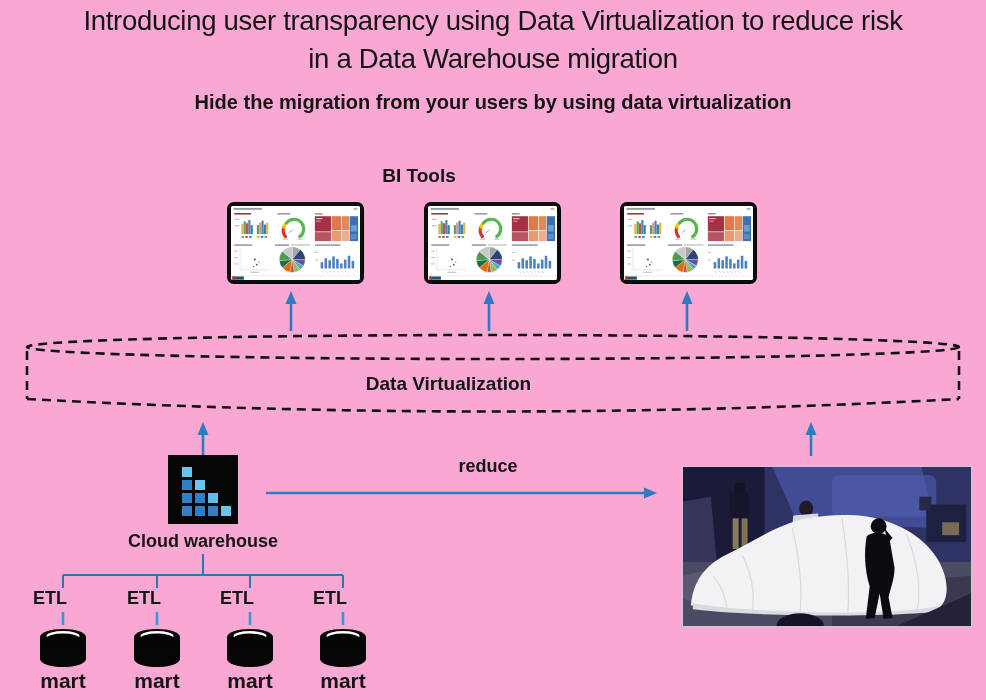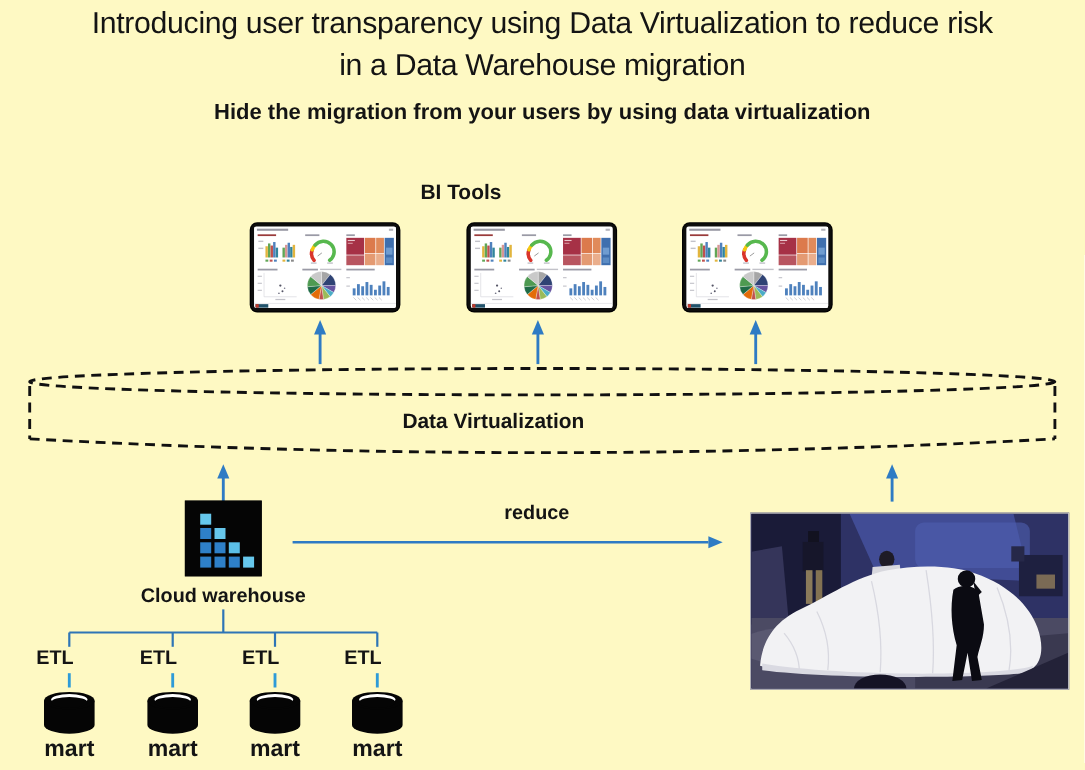--- a/index.html
+++ b/index.html
@@ -1,16 +1,16 @@
 <!DOCTYPE html>
 <html><head>
 <meta charset="utf-8">
 <style>
   html,body{margin:0;padding:0;background:#fff;}
-  .canvas{position:relative;width:986px;height:700px;background:#fef9c3;overflow:hidden;
+  .canvas{position:relative;width:986px;height:700px;background:#f9a8d4;overflow:hidden;
           font-family:"Liberation Sans","DejaVu Sans",sans-serif;color:#111;}
   .abs{position:absolute;}
   .ctr{text-align:center;}
   .title-line{left:0;width:986px;font-size:27.5px;font-weight:400;letter-spacing:-0.3px;color:#141414;}
   .subtitle{left:0;width:986px;font-size:20px;font-weight:700;color:#141414;}
   .sec-label{font-size:19px;font-weight:600;color:#141414;}
   .overlay{position:absolute;left:0;top:0;width:986px;height:700px;pointer-events:none;}
   .monitor{position:absolute;top:203px;width:135px;height:80px;background:#0d0d0d;border-radius:6px;
            padding:3px;box-sizing:border-box;box-shadow:0 0 0 1px #000;}
   .monitor .screen{width:100%;height:100%;background:#fff;border-radius:2px;overflow:hidden;}

